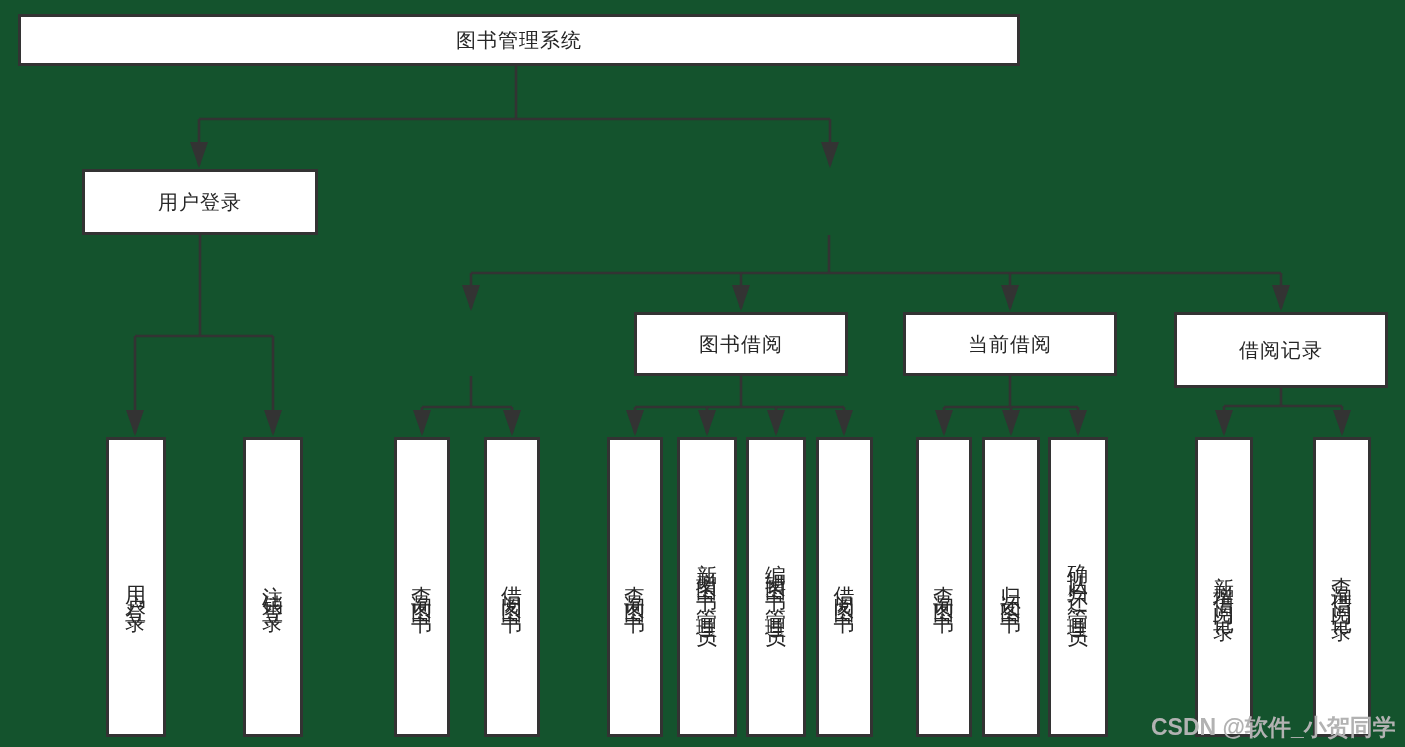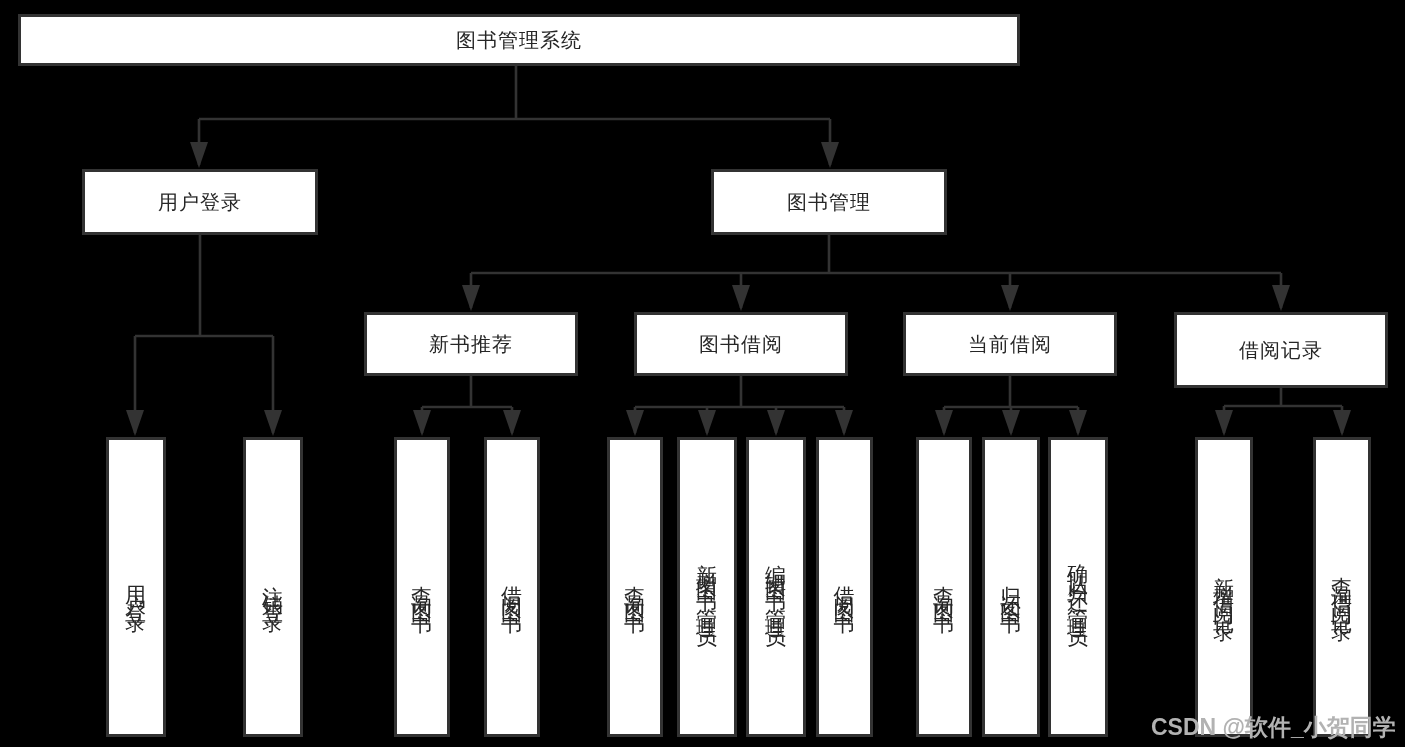--- a/index.html
+++ b/index.html
@@ -5,21 +5,21 @@
   html, body {
     margin: 0;
     padding: 0;
     background: #ffffff;
     font-family: "Liberation Sans", "DejaVu Sans", sans-serif;
   }
   .canvas {
     position: relative;
     width: 1405px;
     height: 747px;
-    background: #000000;
+    background: #14532d;
     overflow: hidden;
   }
   .connector-layer {
     position: absolute;
     left: 0;
     top: 0;
     z-index: 1;
   }
   .node {
     position: absolute;
@@ -119,23 +119,21 @@
         <path d="M1224 406 H1342"></path>
         <path d="M1224 406 V433" marker-end="url(#arrow)"></path>
         <path d="M1342 406 V433" marker-end="url(#arrow)"></path>
       </g>
     </g>
   </svg>
 
   <div class="node hbox" style="left:18px; top:14px; width:1002px; height:52px">图书管理系统</div>
 
   <div class="node hbox" style="left:82px; top:169px; width:236px; height:66px">用户登录</div>
-  <div class="node hbox" style="left:711px; top:169px; width:236px; height:66px">图书管理</div>
 
-  <div class="node hbox" style="left:364px; top:312px; width:214px; height:64px">新书推荐</div>
   <div class="node hbox" style="left:903px; top:312px; width:214px; height:64px">当前借阅</div>
   <div class="node hbox" style="left:634px; top:312px; width:214px; height:64px">图书借阅</div>
   <div class="node hbox" style="left:1174px; top:312px; width:214px; height:76px">借阅记录</div>
 
   <div class="node vbox" style="left:106px; top:437px; width:60px; height:300px">用户登录</div>
   <div class="node vbox" style="left:243px; top:437px; width:60px; height:300px">注销登录</div>
 
   <div class="node vbox" style="left:394px; top:437px; width:56px; height:300px">查询图书</div>
   <div class="node vbox" style="left:484px; top:437px; width:56px; height:300px">借阅图书</div>
 

